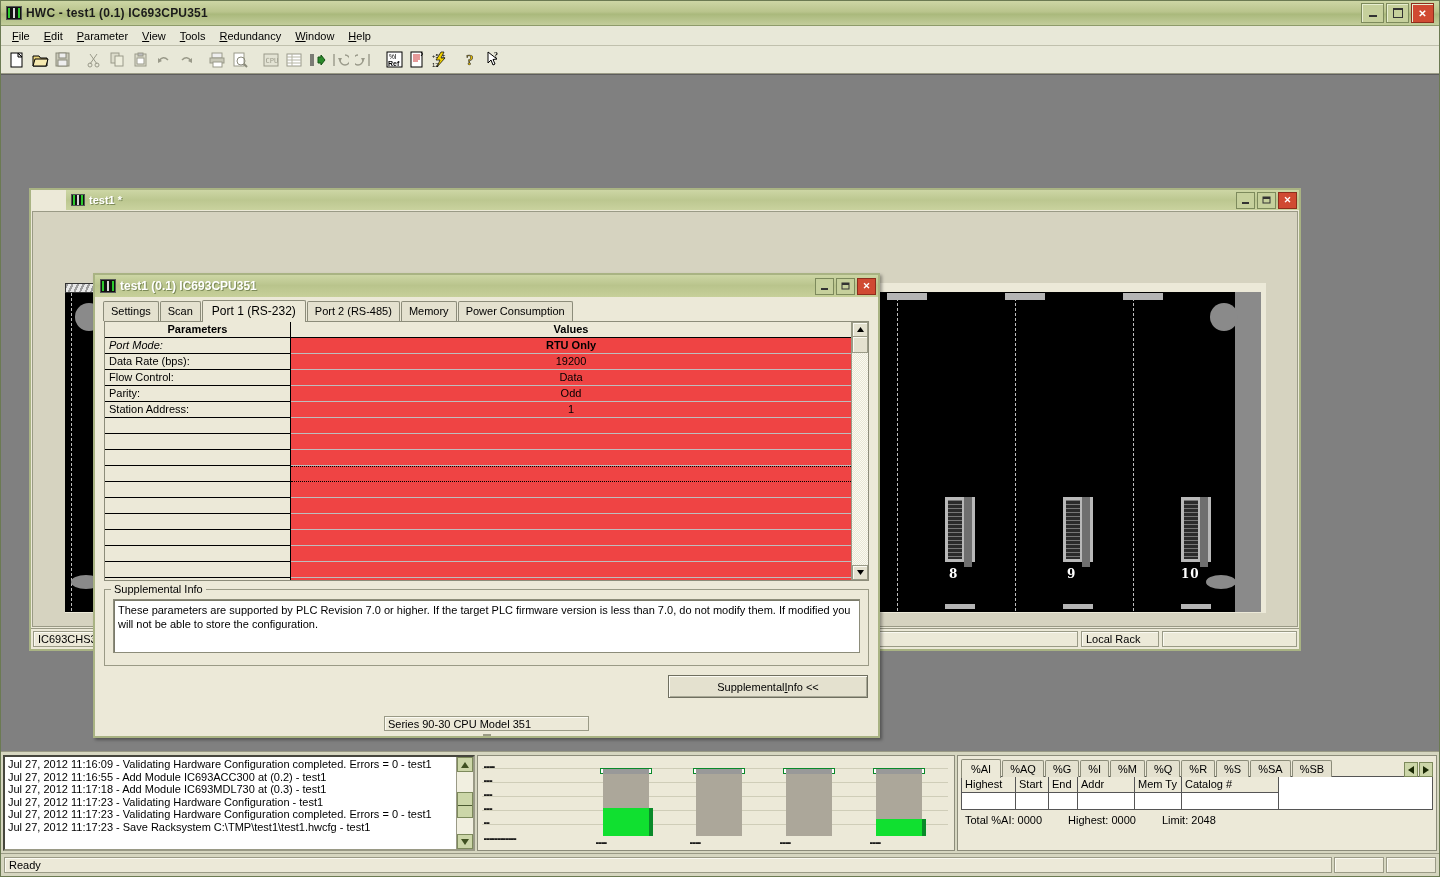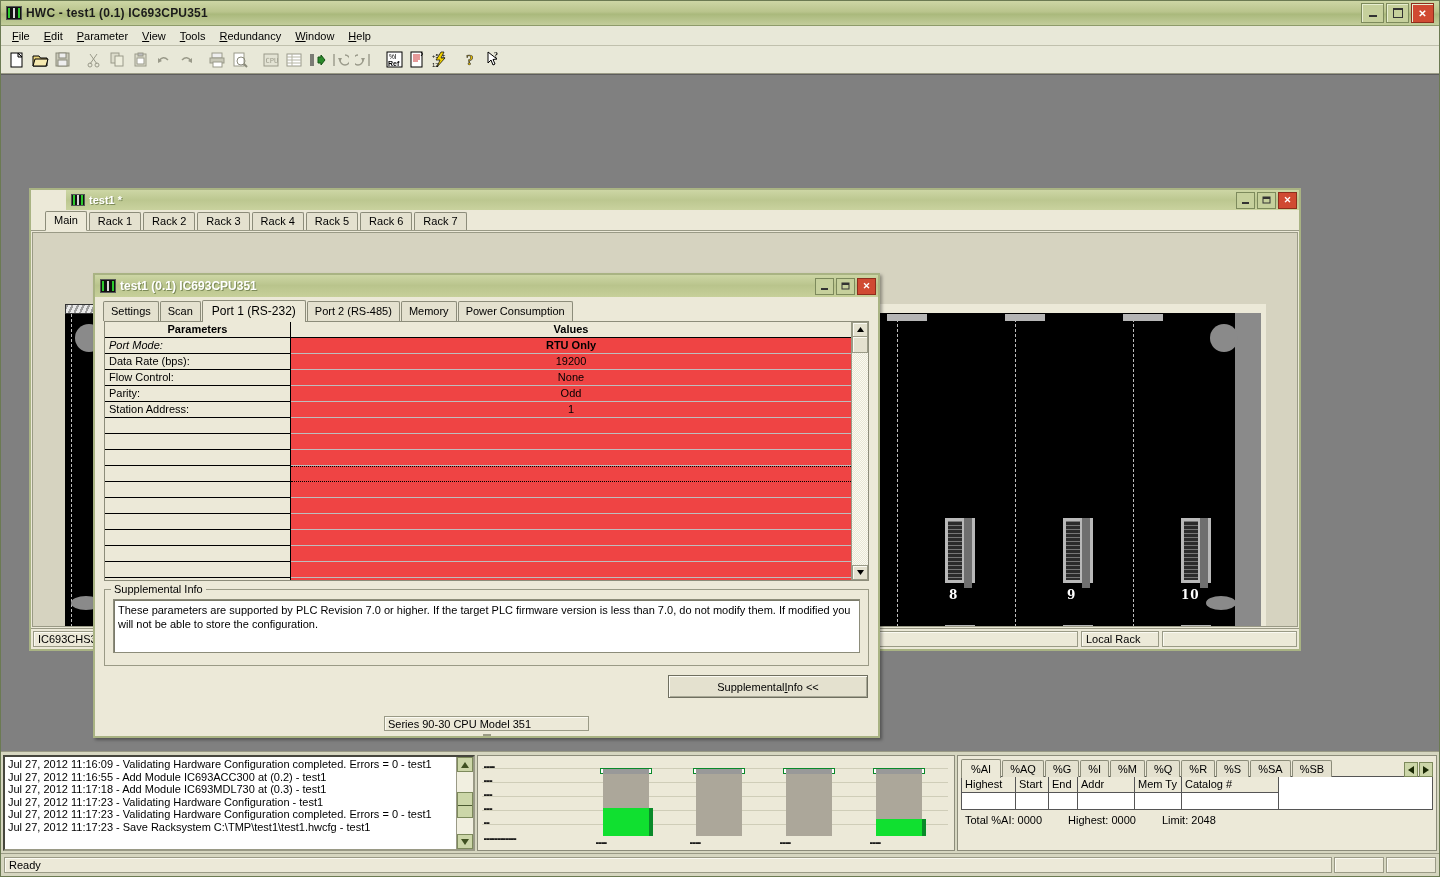--- a/index.html
+++ b/index.html
@@ -406,30 +406,20 @@
           </div>
         <div class="mdi-wb">
           <svg width="9" height="9">
               <rect x="1" y="1" width="7" height="6" fill="none" stroke="#333"></rect>
               <rect x="1" y="1" width="7" height="2" fill="#333"></rect>
             </svg>
           </div>
         <div class="mdi-wb close">✕</div>
       </div>
 
-      <div class="mdi-tabs">
-        <div class="rtab active">Main</div>
-        <div class="rtab">Rack 1</div>
-        <div class="rtab">Rack 2</div>
-        <div class="rtab">Rack 3</div>
-        <div class="rtab">Rack 4</div>
-        <div class="rtab">Rack 5</div>
-        <div class="rtab">Rack 6</div>
-        <div class="rtab">Rack 7</div>
-      </div>
 
       <div class="mdi-body">
         <div class="rackview">
           <div class="rack-black"></div>
           <div class="rack-right-edge"></div>
 
           <div class="rack-topstrip">
             <div class="hatch" style="left:0px;width:130px;"></div>
             <div class="hatch hl" style="left:130px;width:100px;"></div>
             <div class="hatch" style="left:230px;width:512px;"></div>
@@ -526,21 +516,21 @@
           <div class="grow">
             <div class="gc-p ital">Port Mode:</div>
             <div class="gc-v bold">RTU Only</div>
           </div>
           <div class="grow">
             <div class="gc-p">Data Rate (bps):</div>
             <div class="gc-v">19200</div>
           </div>
           <div class="grow">
             <div class="gc-p">Flow Control:</div>
-            <div class="gc-v">None</div>
+            <div class="gc-v">Data</div>
           </div>
           <div class="grow">
             <div class="gc-p">Parity:</div>
             <div class="gc-v">Odd</div>
           </div>
           <div class="grow">
             <div class="gc-p">Station Address:</div>
             <div class="gc-v">1</div>
           </div>
           <div class="grow">

